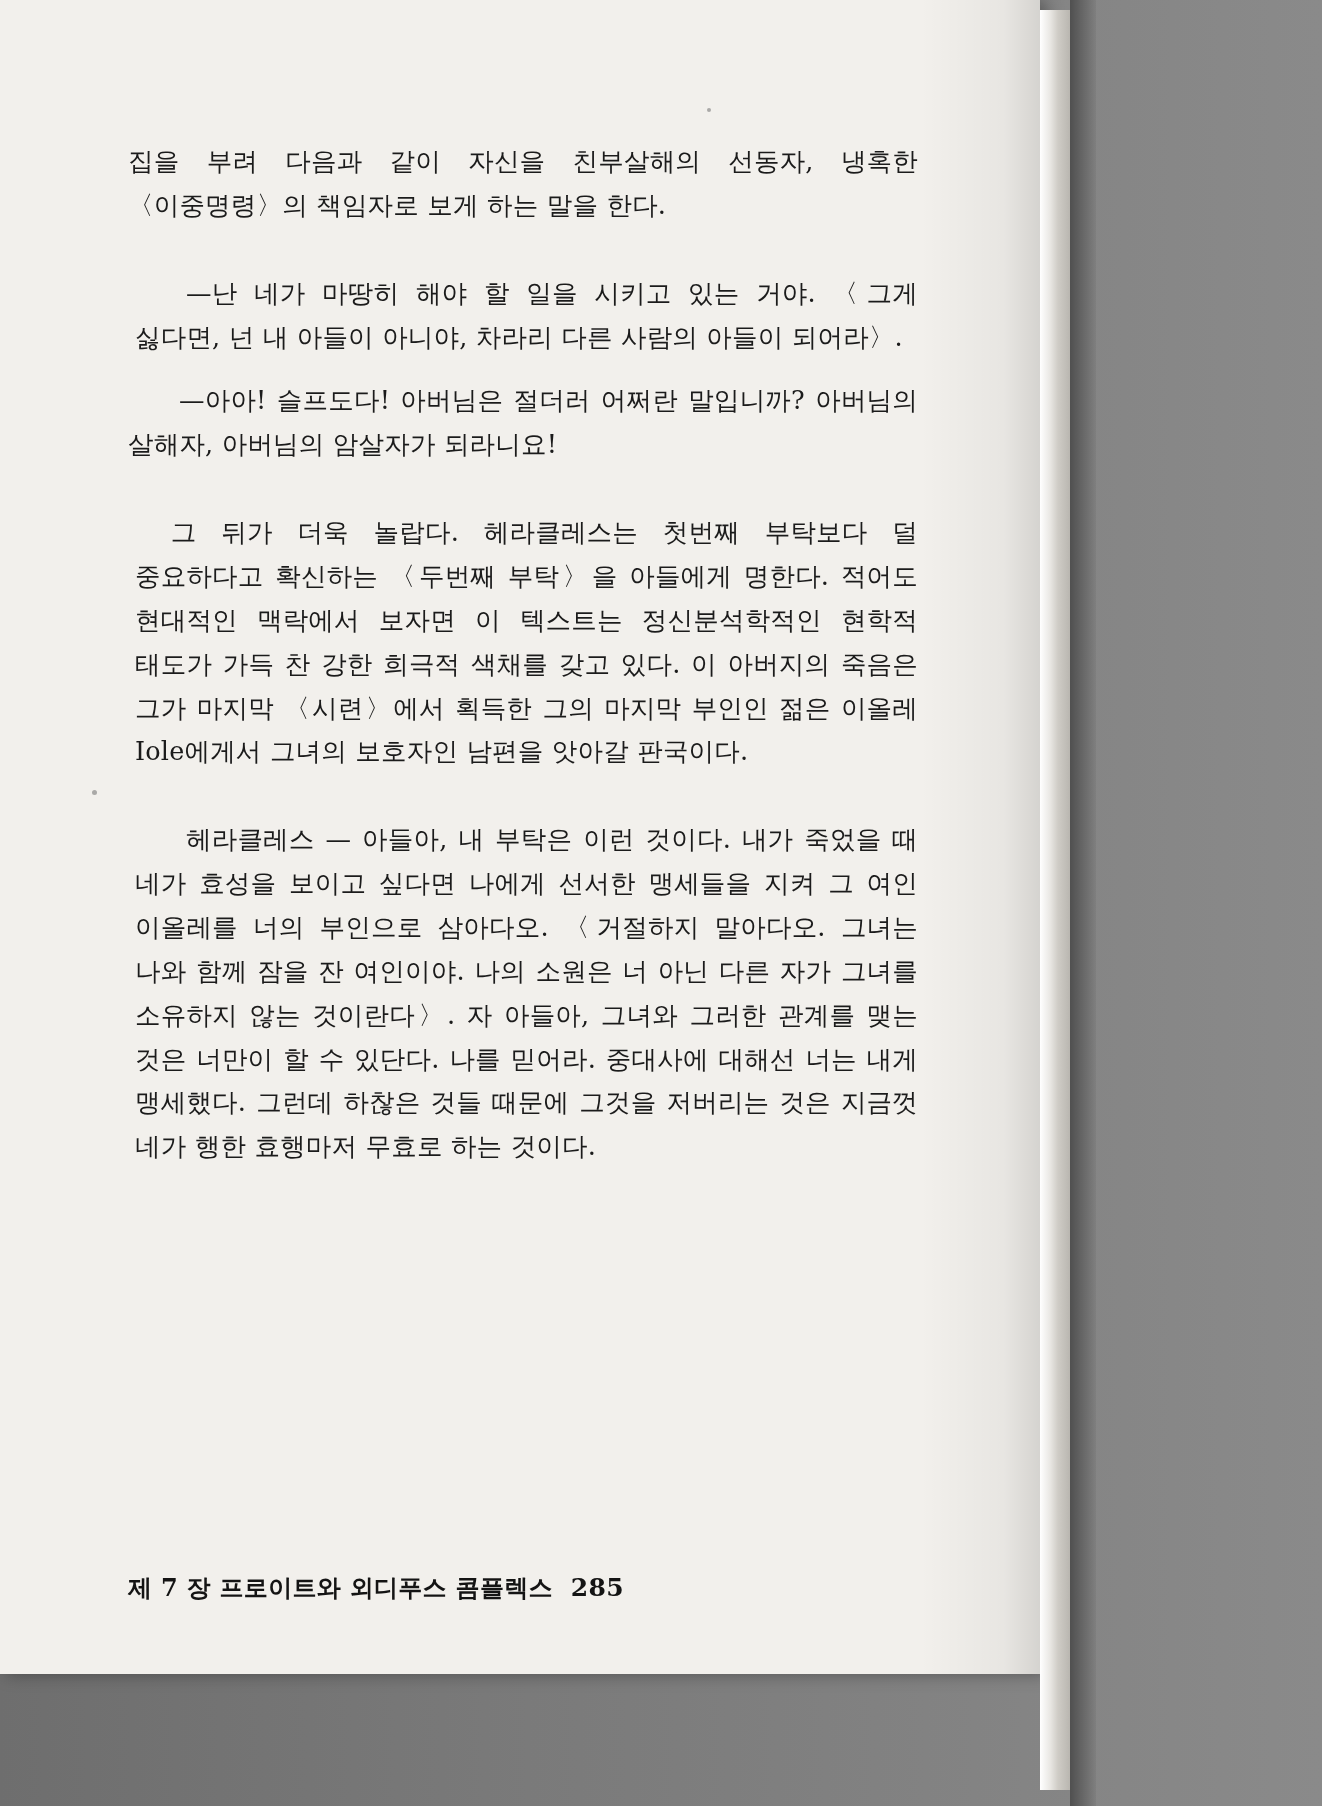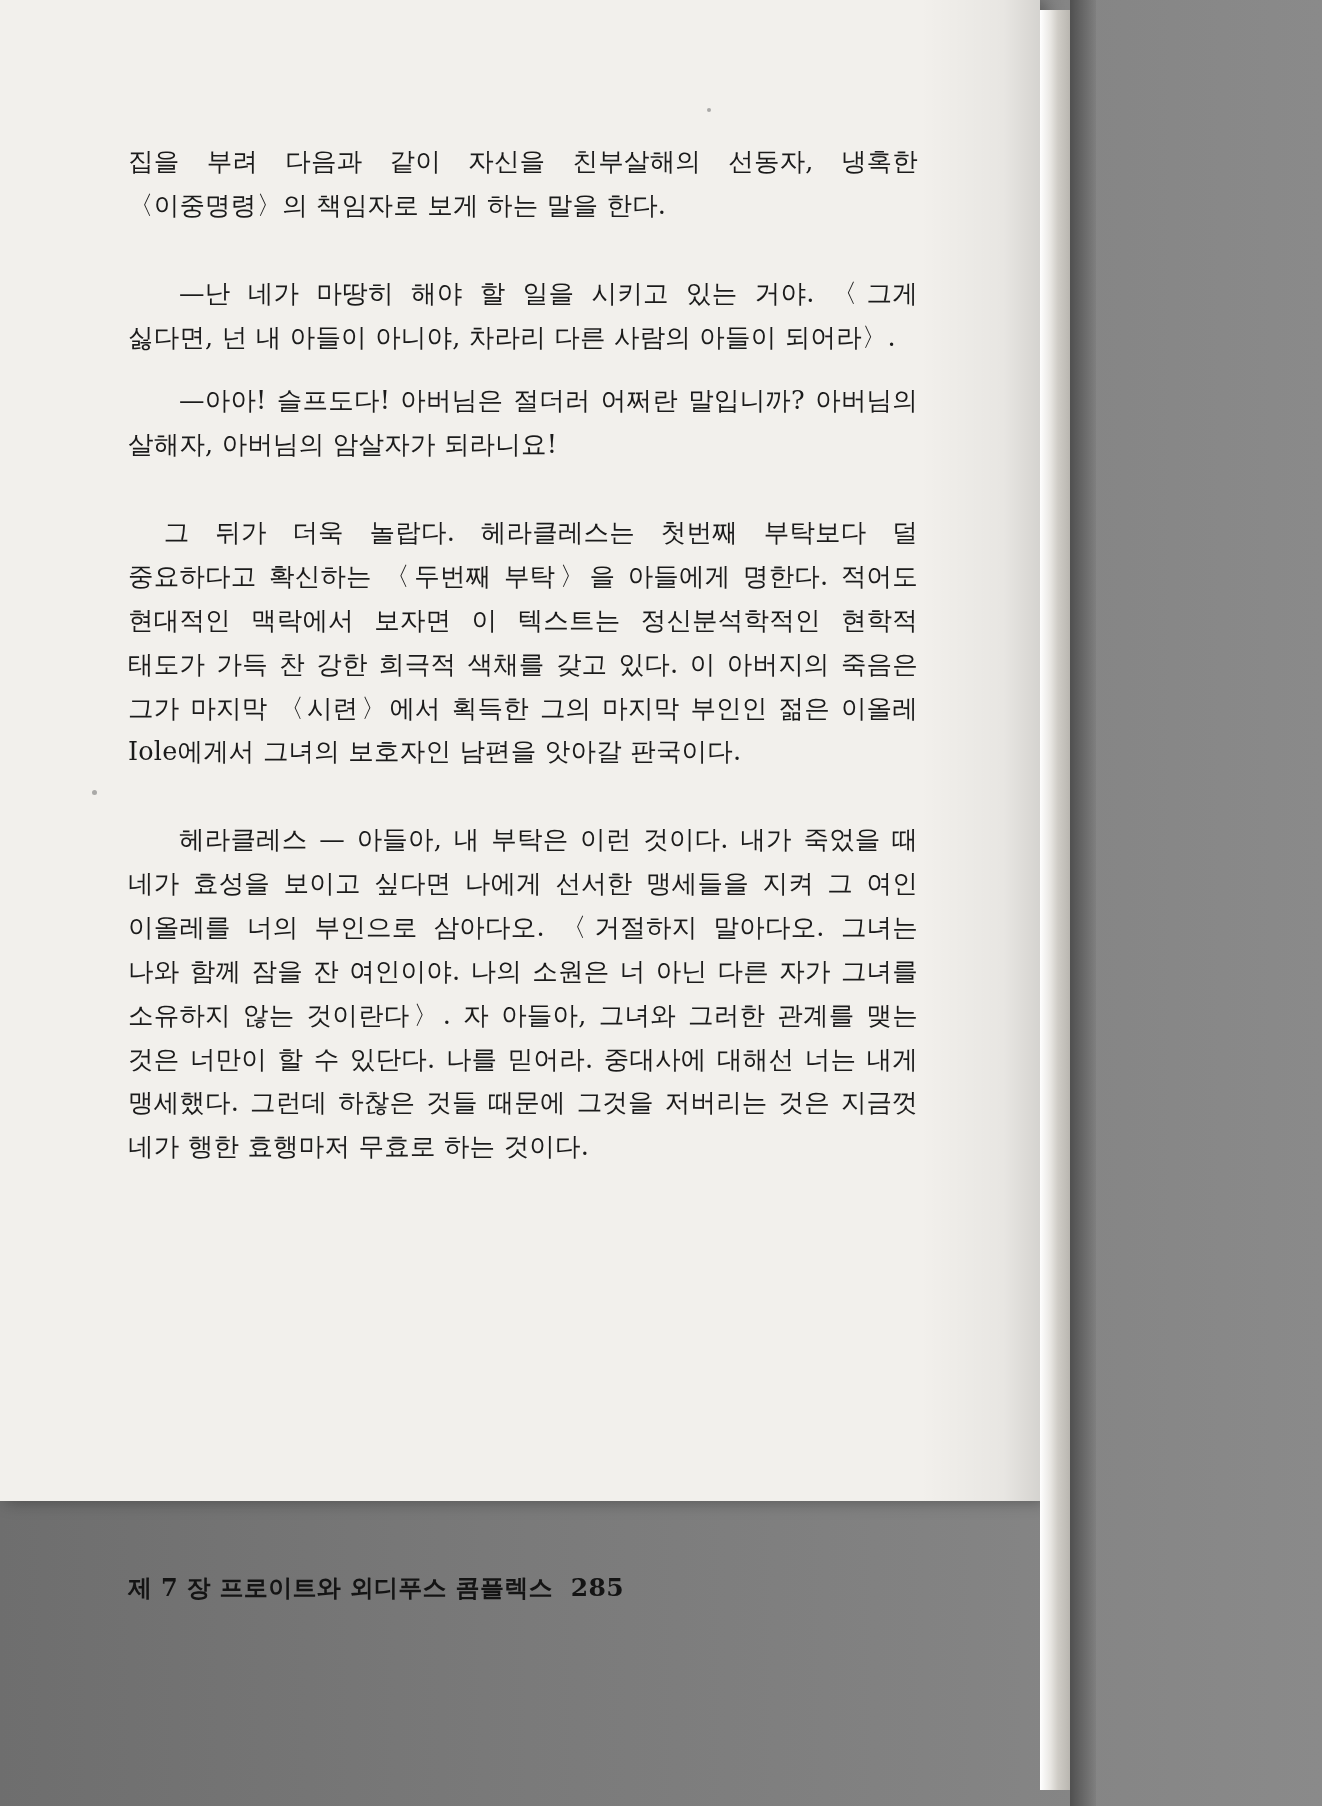--- a/index.html
+++ b/index.html
@@ -21,21 +21,21 @@
     inset: 0;
     background: linear-gradient(90deg, #6e6e6e 0%, #7a7a7a 40%, #8a8a8a 100%);
   }
 
   
   #page-sheet {
     position: absolute;
     left: 0;
     top: 0;
     width: 1040px;
-    height: 1501px;
+    height: 1674px;
     background: #f2f0ec;
     box-shadow: 6px 0 16px rgba(0,0,0,0.35);
   }
   
   #page-sheet::after {
     content: "";
     position: absolute;
     right: 0; top: 0; bottom: 0;
     width: 120px;
     background: linear-gradient(90deg, rgba(0,0,0,0) 0%, rgba(0,0,0,0.045) 70%, rgba(0,0,0,0.12) 100%);
@@ -73,21 +73,21 @@
     font-size: 25.5px;
     line-height: 1.72;
     color: #1b1b1b;
     text-align: justify;
     text-justify: inter-character;
     letter-spacing: 0.2px;
     word-break: keep-all;
   }
   .para.indent { text-indent: 2.0em; }
   .para.indent-small { text-indent: 1.4em; }
-  .gap-lg { margin-top: 44px; }
+  .gap-lg { margin-top: 44px; margin-left: 7px; }
   .gap-sm { margin-top: 20px; }
 
   #page-footer {
     position: absolute;
     left: 128px;
     top: 1572px;
     width: 790px;
     font-size: 24px;
     font-weight: 700;
     color: #141414;

